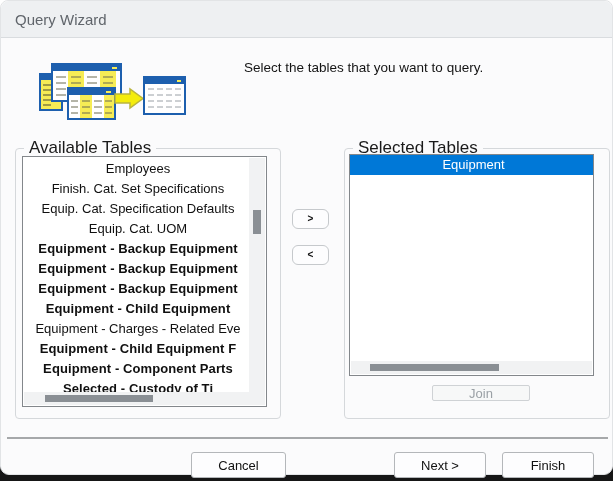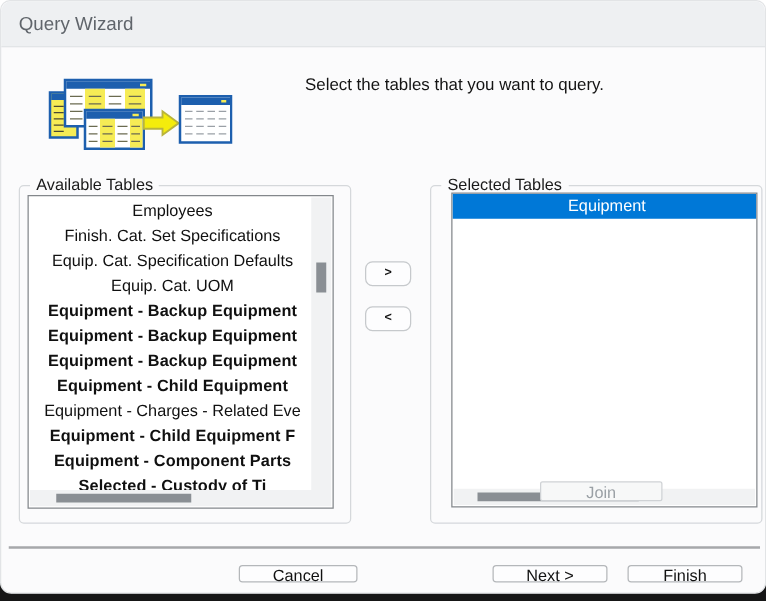--- a/index.html
+++ b/index.html
@@ -9,28 +9,28 @@
           border:1px solid #e2e4e6;border-radius:8px 8px 9px 9px;z-index:2;}
   .titlebar{position:absolute;left:0;top:0;width:100%;height:37px;background:#eef0f2;
             border-bottom:1px solid #d9dcdf;border-radius:8px 8px 0 0;box-sizing:border-box;}
   .titlebar .title{position:absolute;left:14px;top:10px;font-size:15px;color:#60656b;}
   .instruction{position:absolute;left:243px;top:59px;font-size:13.5px;color:#141414;}
   .icon-wrap{position:absolute;left:37px;top:60px;width:148px;height:62px;}
 
   
   .groupbox{position:absolute;width:264px;height:269px;border:1px solid #d5d8db;border-radius:4px;}
   .groupbox .legend{position:absolute;left:8px;top:-9px;background:#fbfbfc;padding:0 5px;
-                    font-size:13px;color:#1a1a1a;line-height:16px;}
+                    font-size:17px;color:#1a1a1a;line-height:16px;}
   #gb-available{left:14px;top:147px;}
   #gb-selected{left:343px;top:147px;}
 
   
   .listbox{position:absolute;background:#ffffff;border:1px solid #83878b;overflow:hidden;box-sizing:border-box;text-align:center;}
   #list-available{left:6px;top:7px;width:245px;height:251px;}
-  #list-selected{left:16px;top:5px;width:245px;height:252px;}
+  #list-selected{left:4px;top:5px;width:245px;height:222px;}
   .rows{position:absolute;left:0;top:2px;right:17px;bottom:14px;overflow:hidden;}
   #list-selected .rows{right:0;top:0;}
   .list-row{height:20px;line-height:20px;padding-left:4px;font-size:13px;color:#101010;
             white-space:nowrap;overflow:hidden;}
   .list-row.bold{font-weight:bold;letter-spacing:.1px;}
   .list-row.selected{background:var(--sel,#0078d7);color:#ffffff;}
 
   
   .vtrack{position:absolute;top:1px;right:1px;bottom:14px;width:16px;background:#f1f2f3;}
   .vthumb{position:absolute;left:4px;top:52px;width:8px;height:24px;background:#8a8f94;}
@@ -40,21 +40,21 @@
   #list-selected .hthumb{left:19px;width:129px;}
 
   
   .btn{position:absolute;box-sizing:border-box;background:#fdfdfe;border:1px solid #c6c9cc;
        border-radius:4px;font-family:"Liberation Sans",sans-serif;font-size:13px;color:#111;
        text-align:center;padding:0;cursor:default;}
   .mover{left:291px;width:37px;height:20px;border-radius:6px;font-size:10px;font-weight:bold;line-height:18px;}
   #btn-right{top:208px;}
   #btn-left{top:244px;}
   #btn-join{left:87px;top:236px;width:98px;height:16px;background:#f7f8f8;color:#9aa0a5;border-color:#cfd2d5;border-radius:2px;}
-  .footer-btn{top:451px;height:14px;border-color:#b4b7ba;border-radius:3px;}
+  .footer-btn{top:451px;height:26px;border-color:#b4b7ba;border-radius:3px;}
   #btn-cancel{left:190px;width:95px;}
   #btn-next{left:393px;width:92px;}
   #btn-finish{left:501px;width:92px;}
 
   .separator{position:absolute;left:6px;top:436px;width:601px;height:2px;background:#a6a8aa;}
 </style>
 </head>
 <body>
 
 <div id="stage">

